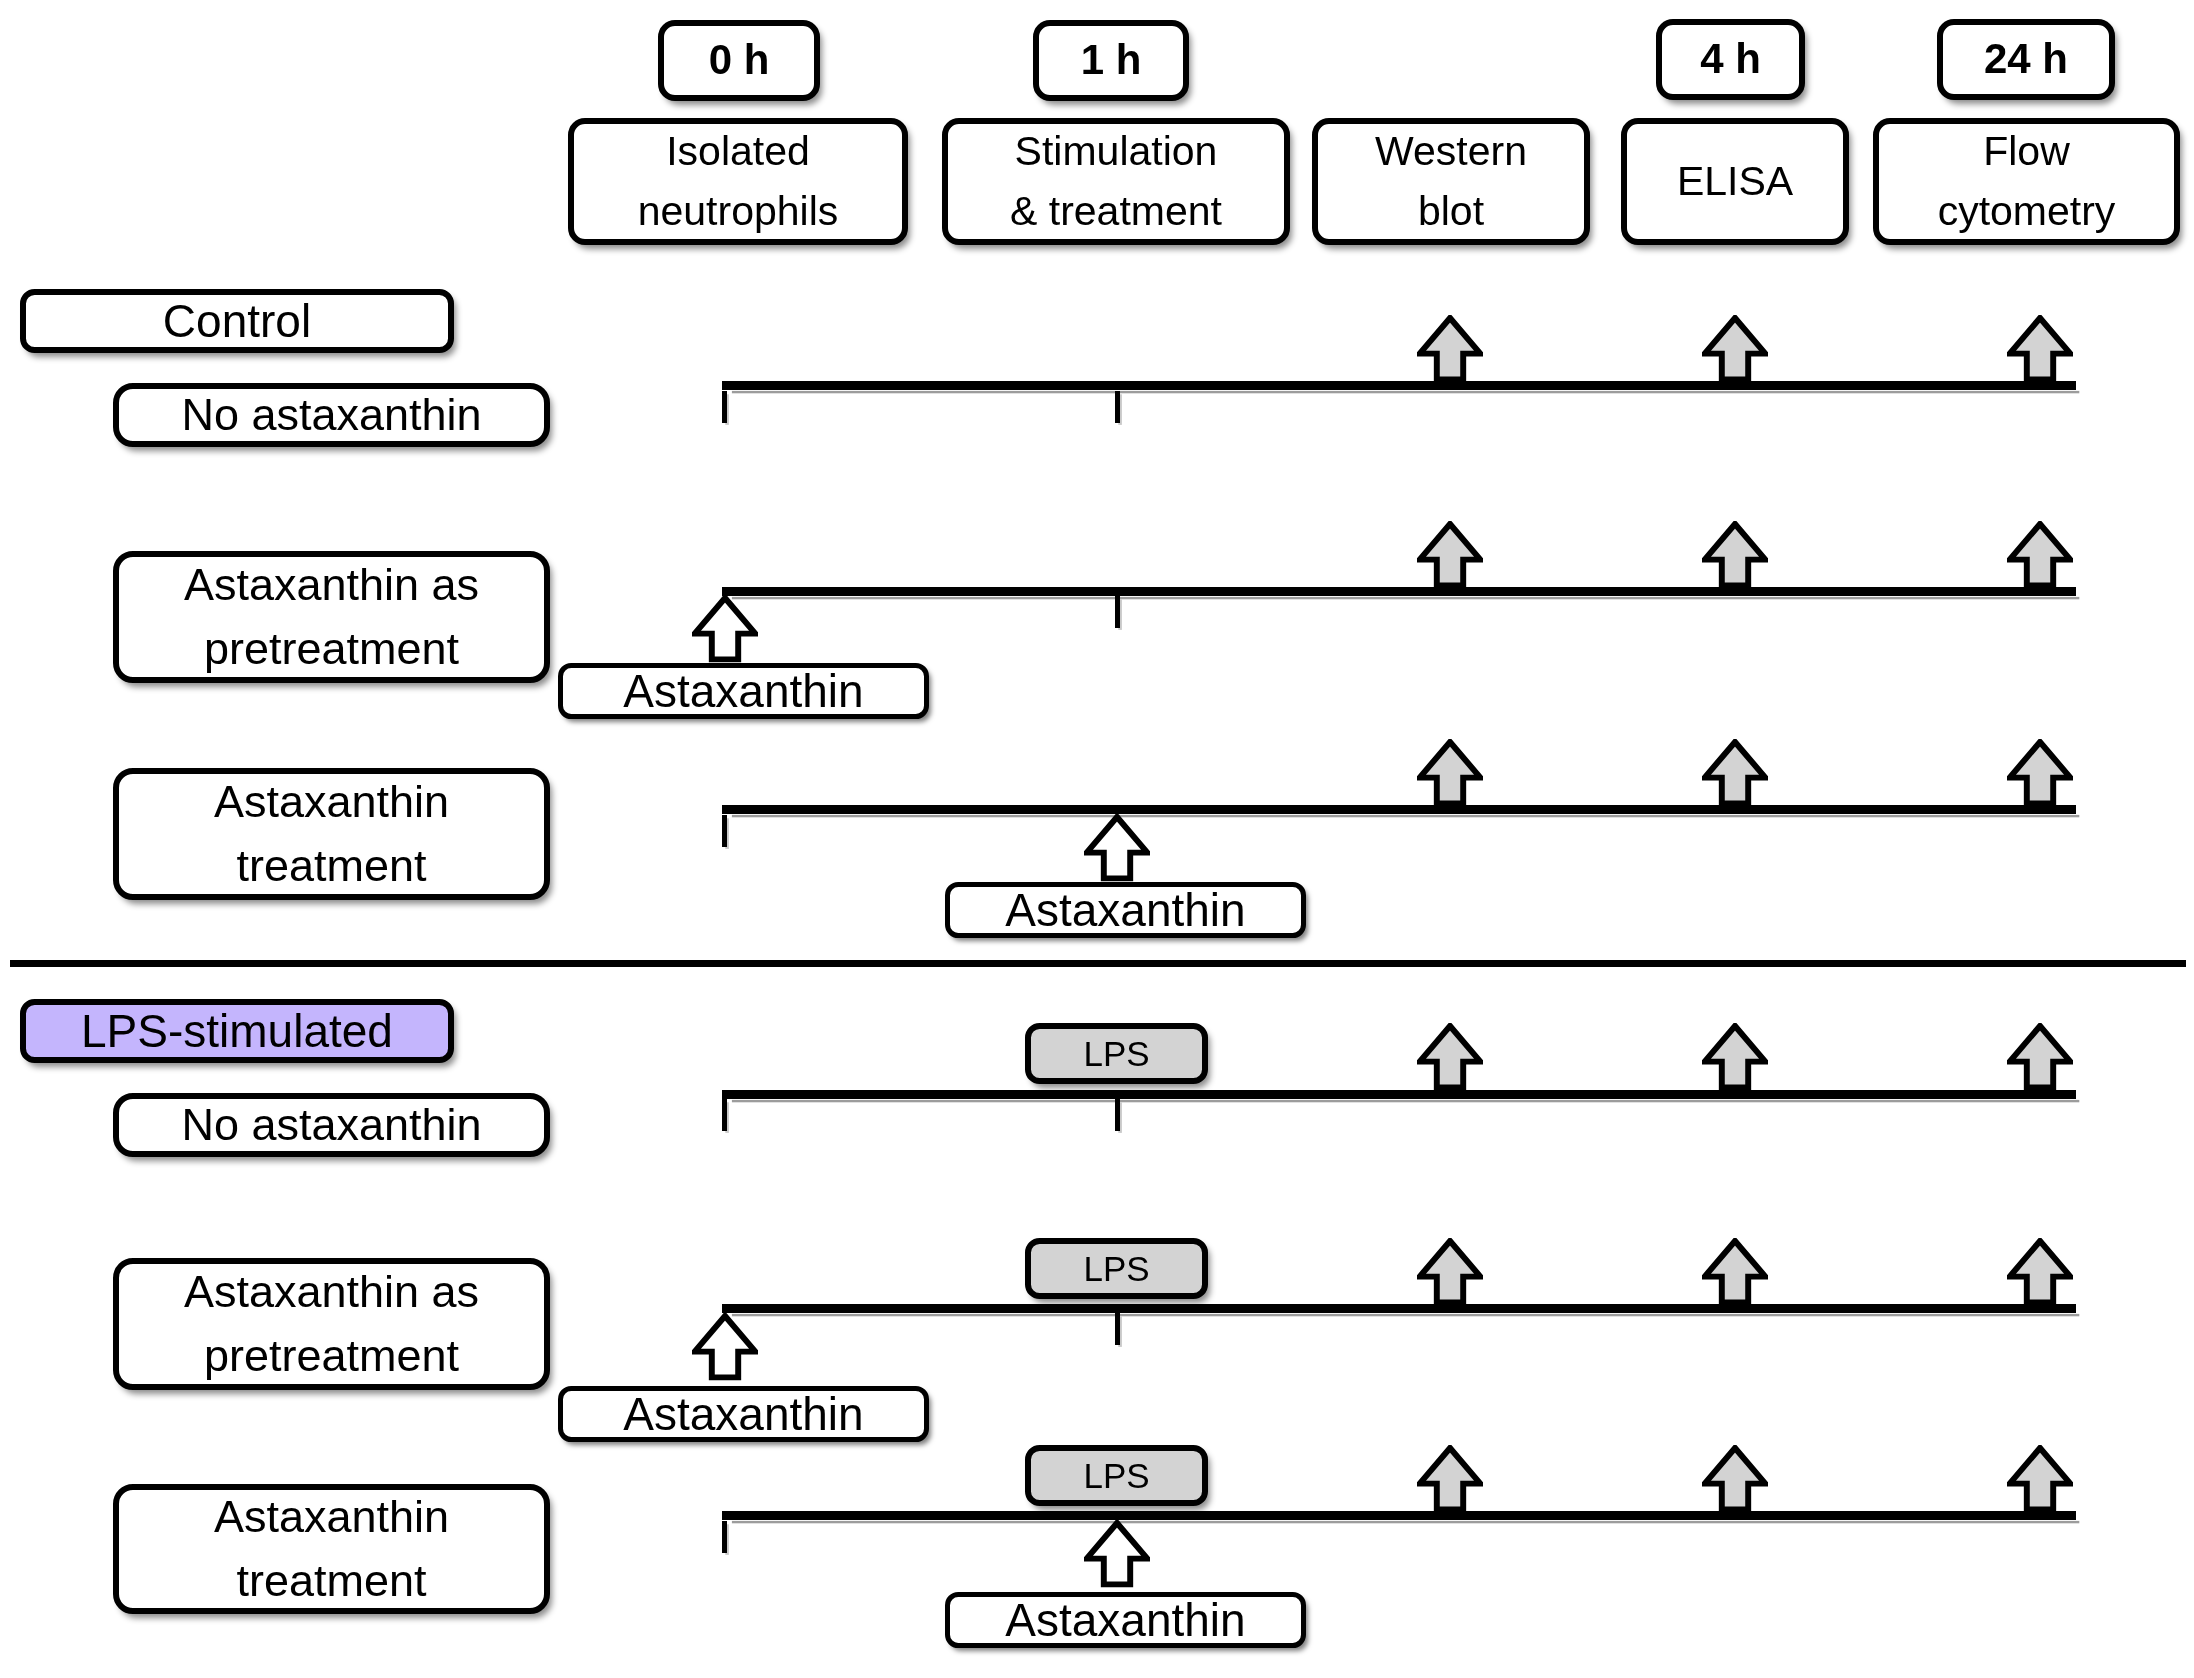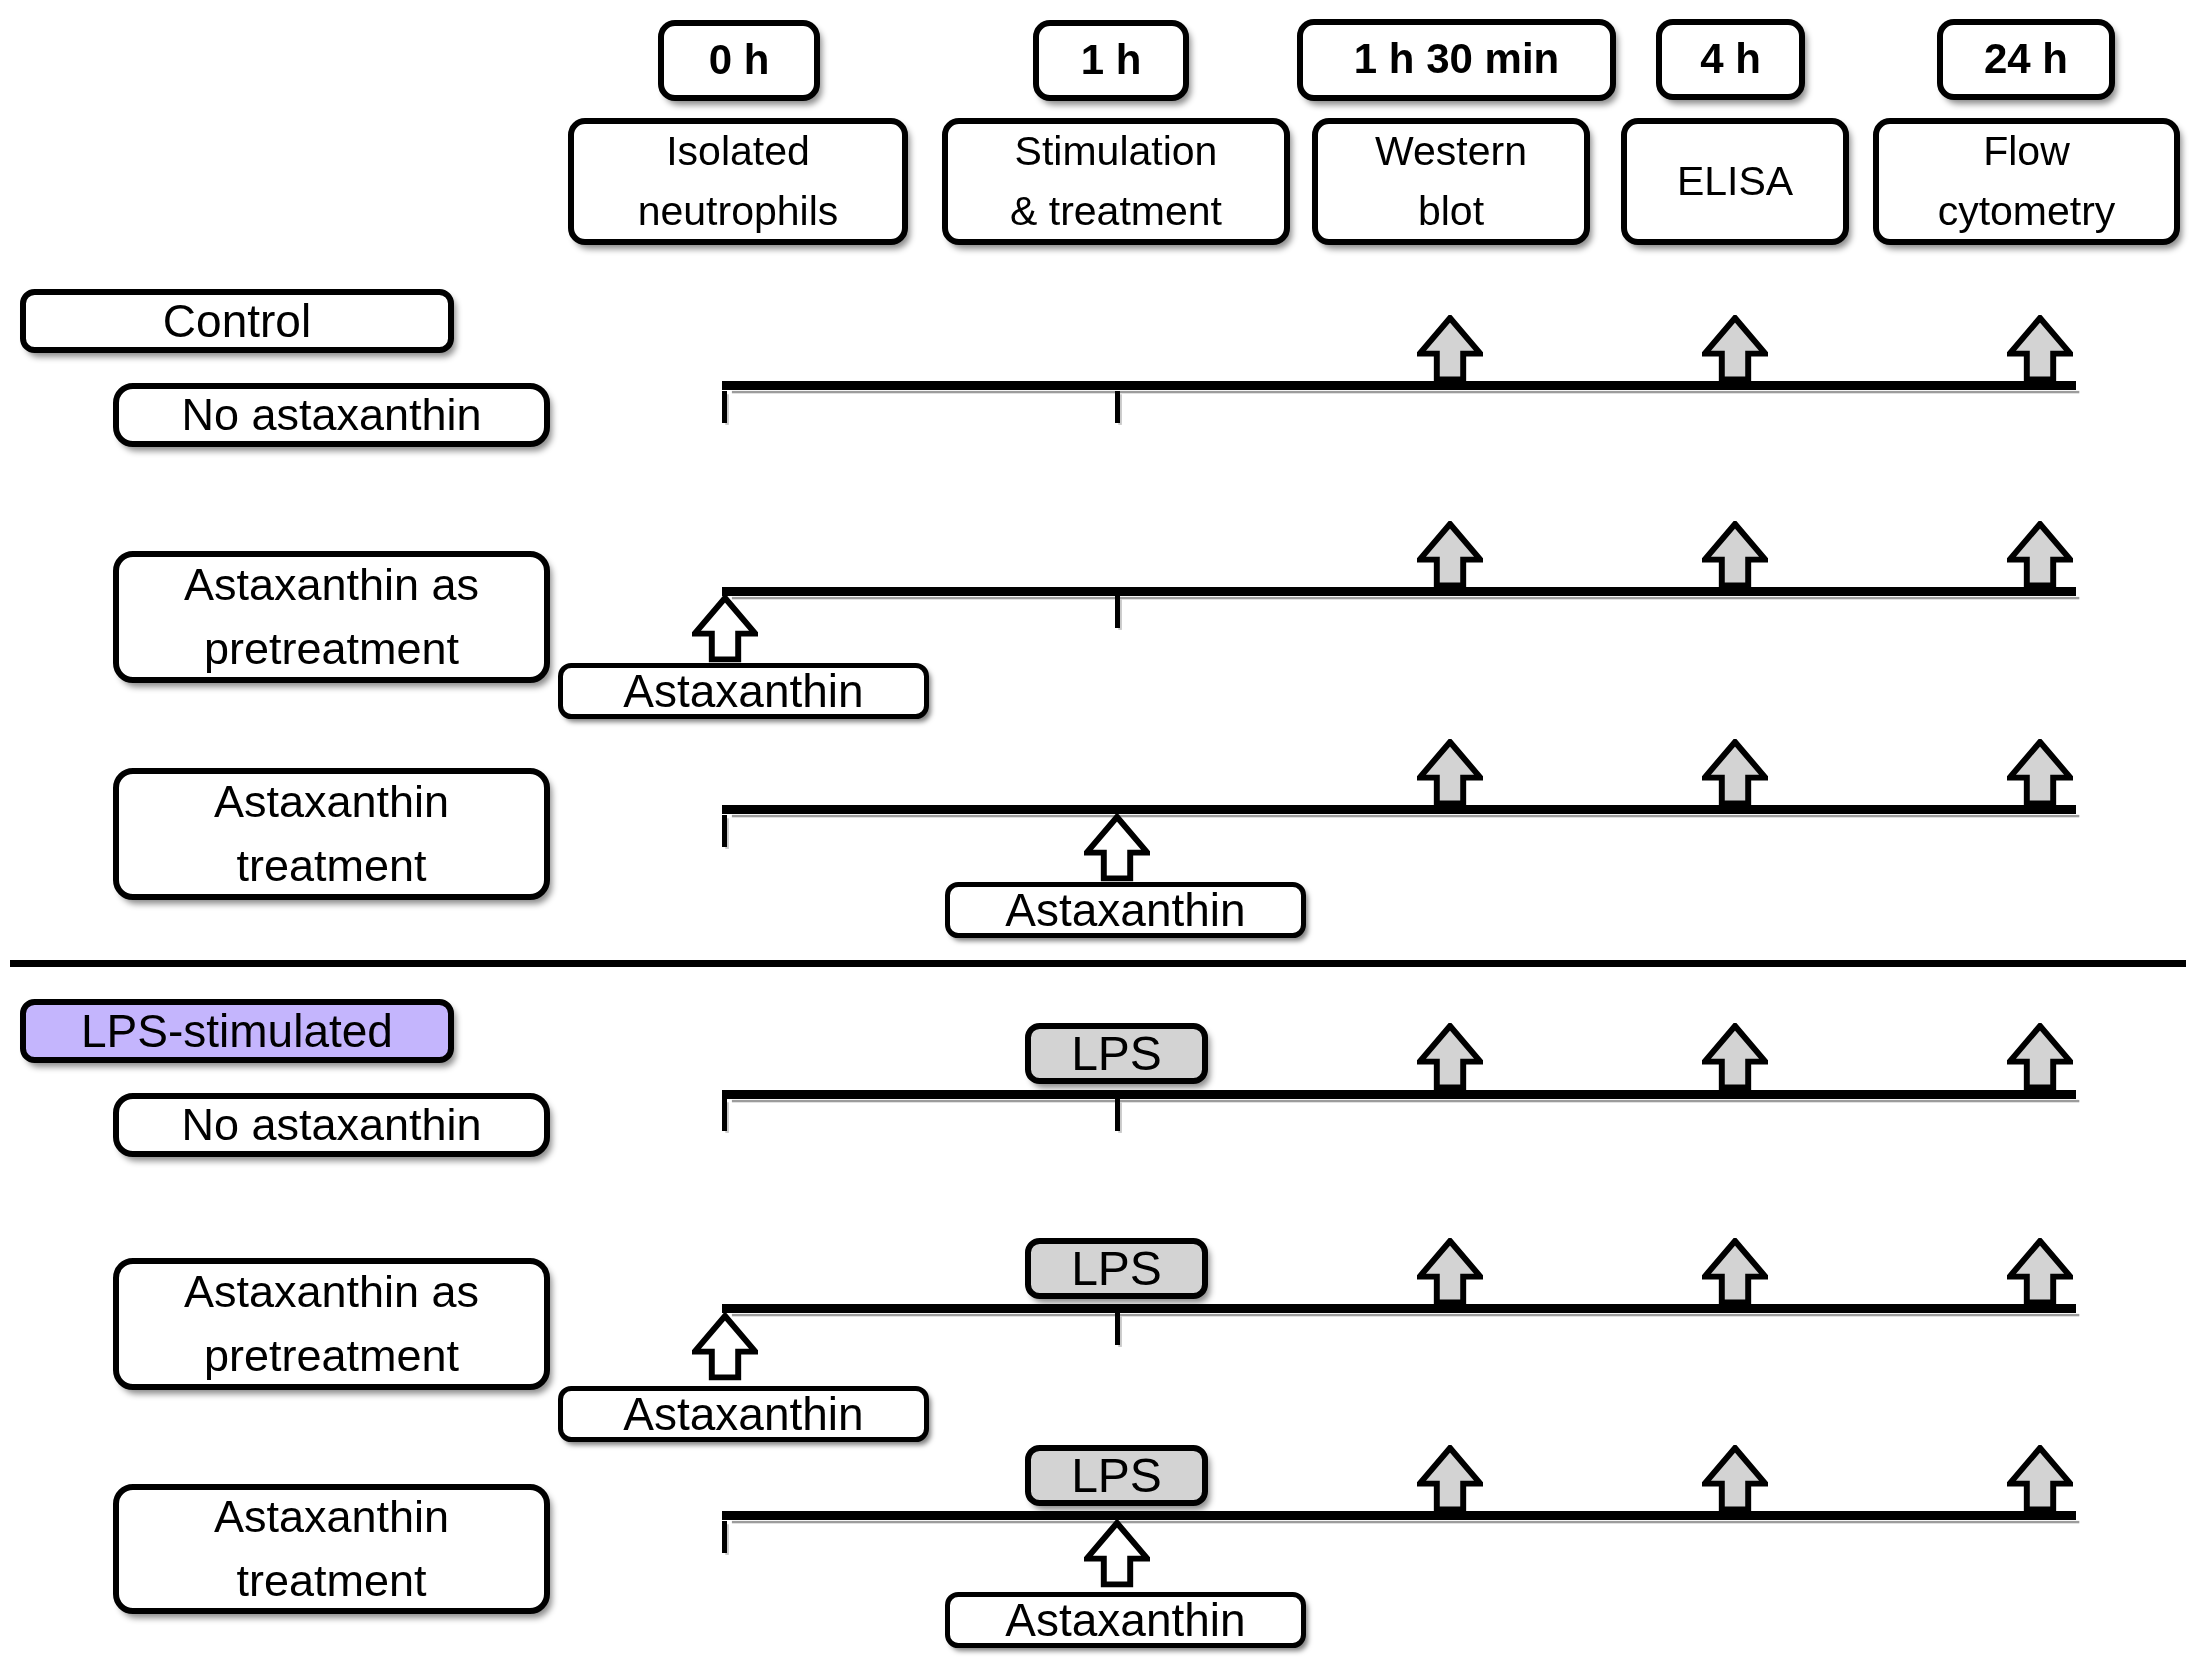--- a/index.html
+++ b/index.html
@@ -12,35 +12,34 @@
     border:6px solid #000;border-radius:17px;
     display:flex;align-items:center;justify-content:center;
     text-align:center;white-space:pre-line;
     box-shadow:4px 5.3px 6px -2px rgba(0,0,0,0.45);
   }
   .time{font-size:42px;line-height:1.1;font-weight:bold;}
   .stage{font-size:41px;line-height:1.45;border-width:6.6px;}
   .seclabel{font-size:46px;line-height:1.1;border-radius:14.6px;}
   .rowlabel{font-size:45px;line-height:1.42;border-radius:20px;}
   .gray{background:#c4b5fd;}
-  .lpsbox{font-size:48px;background:#d3d3d3;border-radius:14.6px;border-width:6.6px;}
+  .lpsbox{font-size:35px;background:#d3d3d3;border-radius:14.6px;border-width:6.6px;}
   .astabox{font-size:46px;border-radius:13.2px;border-width:5.3px;box-shadow:3.3px 4.6px 5.3px -2px rgba(0,0,0,0.5);}
   .tl-line{position:absolute;height:9.3px;background:#000;box-shadow:6.6px 6.6px 0 -3.3px #9c9c9c;}
   .tick{position:absolute;width:4.6px;height:32px;background:#000;box-shadow:2.6px 2.6px 0 -0.7px #c9c9c9;}
   .arrow{position:absolute;width:66px;height:68px;}
   .divider{position:absolute;height:6.6px;background:#000;}
 </style>
 </head>
 <body>
 
 <div class="fig">
 
   <div class="box time" style="left:658px;top:20px;width:162px;height:81px">0 h</div>
   <div class="box time" style="left:1033px;top:20px;width:156px;height:81px">1 h</div>
-  <div class="box time" style="left:1297px;top:18.5px;width:319px;height:82px">1 h 30 min</div>
   <div class="box time" style="left:1656px;top:18.5px;width:149px;height:81px">4 h</div>
   <div class="box time" style="left:1937px;top:18.5px;width:178px;height:81px">24 h</div>
 
   <div class="box stage" style="left:568px;top:118px;width:340px;height:127px">Isolated
 neutrophils</div>
   <div class="box stage" style="left:1312px;top:118px;width:278px;height:127px">Western
 blot</div>
   <div class="box stage" style="left:942px;top:118px;width:348px;height:127px">Stimulation
 &amp; treatment</div>
   <div class="box stage" style="left:1621px;top:118px;width:228px;height:127px">ELISA</div>

